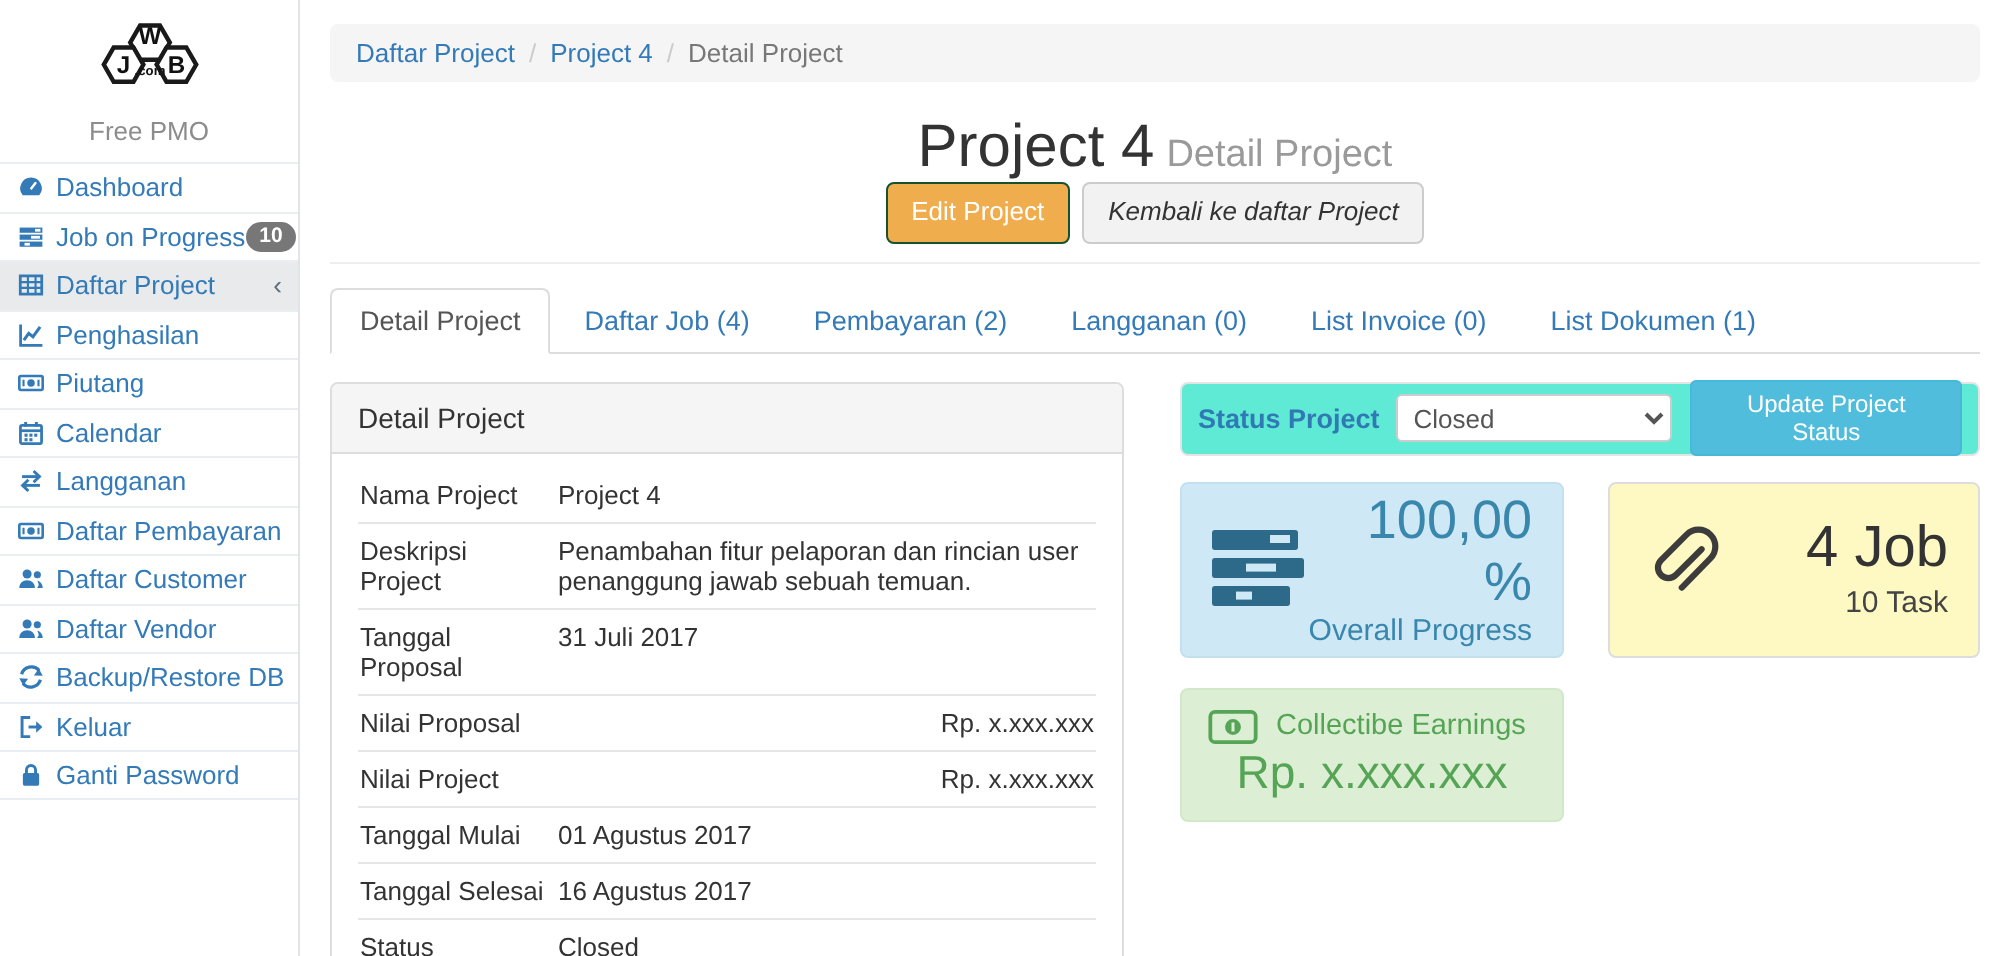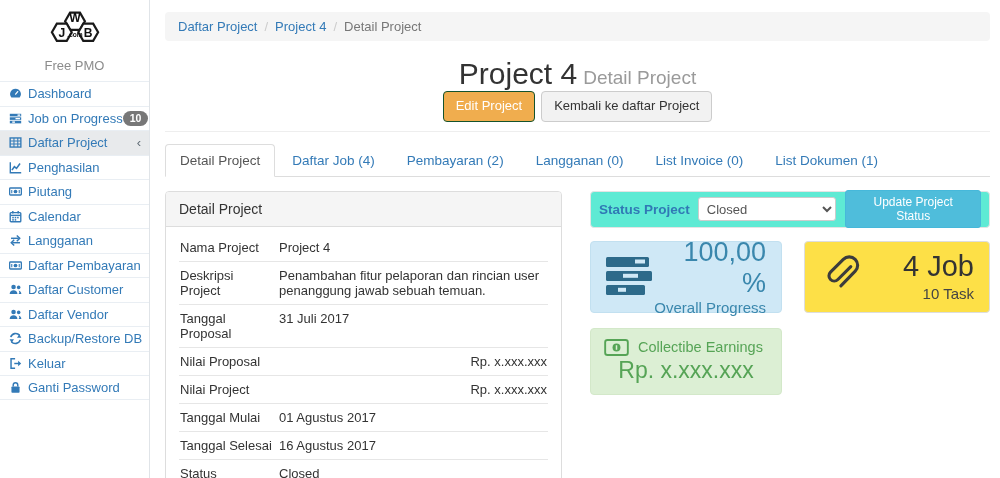--- a/index.html
+++ b/index.html
@@ -29,21 +29,21 @@
   .breadcrumb li { display:flex; align-items:center; }
   .breadcrumb li + li::before { content:"/"; color:#ccc; padding:0 7px; }
   .breadcrumb .current { color:#777; }
 
   .header-row { display:flex; align-items:center; justify-content:space-between; padding:8px 0 9px; border-bottom:1px solid #eee; margin-bottom:12px;flex-direction:column; }
   .header-row h1 { font-size:30px; font-weight:400; color:#333; }
   .header-row h1 small { font-size:19px; color:#9a9a9a; font-weight:400; margin-left:6px; }
   .hdr-btns { display:flex; gap:6px; }
   .btn { font-size:13px; padding:5px 12px; border-radius:4px; cursor:pointer; line-height:1.45; }
   .btn-warning { background:#f0ad4e; border:1px solid #14532d; color:#fff; }
-  .btn-default { background:#f2f2f2; border:1px solid #ccc; color:#333; }
+  .btn-default { background:#f2f2f2; border:1px solid #ccc; color:#333;font-style:italic; }
 
   .tabs { list-style:none; display:flex; border-bottom:1px solid #ddd; }
   .tabs li { margin-bottom:-1px; margin-right:2px; }
   .tabs li a, .tabs li span { display:block; padding:8px 14px; font-size:13.5px; border:1px solid transparent; border-radius:4px 4px 0 0; }
   .tabs li.active span { background:#fff; border-color:#ddd #ddd transparent; color:#555; cursor:default; }
 
   .content-row { display:flex; margin-top:14px; }
 
   .panel { width:397px; border:1px solid #ddd; border-radius:4px; flex:0 0 397px; align-self:flex-start; }
   .panel-heading { background:#f5f5f5; border-bottom:1px solid #ddd; border-radius:3px 3px 0 0; padding:9px 13px; font-size:14px; color:#333; }
@@ -55,27 +55,27 @@
   .dtable td.right { text-align:right; }
   .dtable a { }
 
   .right-col { margin-left:28px; width:400px; }
   .status-well { background:#5eead4; border:1px solid #e4e4e4; border-radius:4px; padding:6px 8px; display:flex; align-items:center; margin-bottom:13px; height:37px; }
   .status-lbl { color:#3079b5; font-weight:bold; font-size:13.5px; margin-right:8px; white-space:nowrap; }
   .status-well select { width:142px; height:24px; font-size:13px; color:#555; border:1px solid #ccc; border-radius:3px; background:#fff; padding:0 4px; margin-right:9px; font-family:inherit; }
   .btn-info { background:#4fbddb; border:1px solid #46b8da; color:#fff; font-size:12px; padding:4px 10px; border-radius:3px; cursor:pointer; }
 
   .cards-row { display:flex; margin-bottom:15px; }
-  .card { border-radius:4px; height:72px; display:flex; align-items:center; padding:13px 15px; }
+  .card { border-radius:4px; height:88px; display:flex; align-items:center; padding:13px 15px; }
   .card-blue { width:192px; background:#cfe8f6; border:1px solid #c2e0f0; color:#3a87ad; margin-right:22px; }
   .card-blue .icon svg { display:block; }
   .card-blue .txt { margin-left:auto; text-align:right; }
   .card-blue .big { font-size:27px; line-height:1.15; }
   .card-blue .sub { font-size:15px; }
-  .card-gray { flex:1; background:#fde047; border:1px solid #ddd; color:#333; }
+  .card-gray { flex:1; background:#fef9c3; border:1px solid #ddd; color:#333; }
   .card-gray .txt { margin-left:auto; text-align:right; }
   .card-gray .big { font-size:29px; line-height:1.1; color:#333; }
   .card-gray .sub { font-size:15px; color:#444; margin-top:2px; }
   .card-green { width:192px; background:#dcefd4; border:1px solid #d3e8c9; color:#56a456; height:67px; padding:10px 13px; display:block; }
   .card-green .row1 { display:flex; align-items:center; font-size:14.5px; }
   .card-green .row1 .icon { margin-right:9px; display:inline-flex; }
   .card-green .val { font-size:23px; text-align:center; margin-top:1px; }
 </style>
 </head>
 <body>

